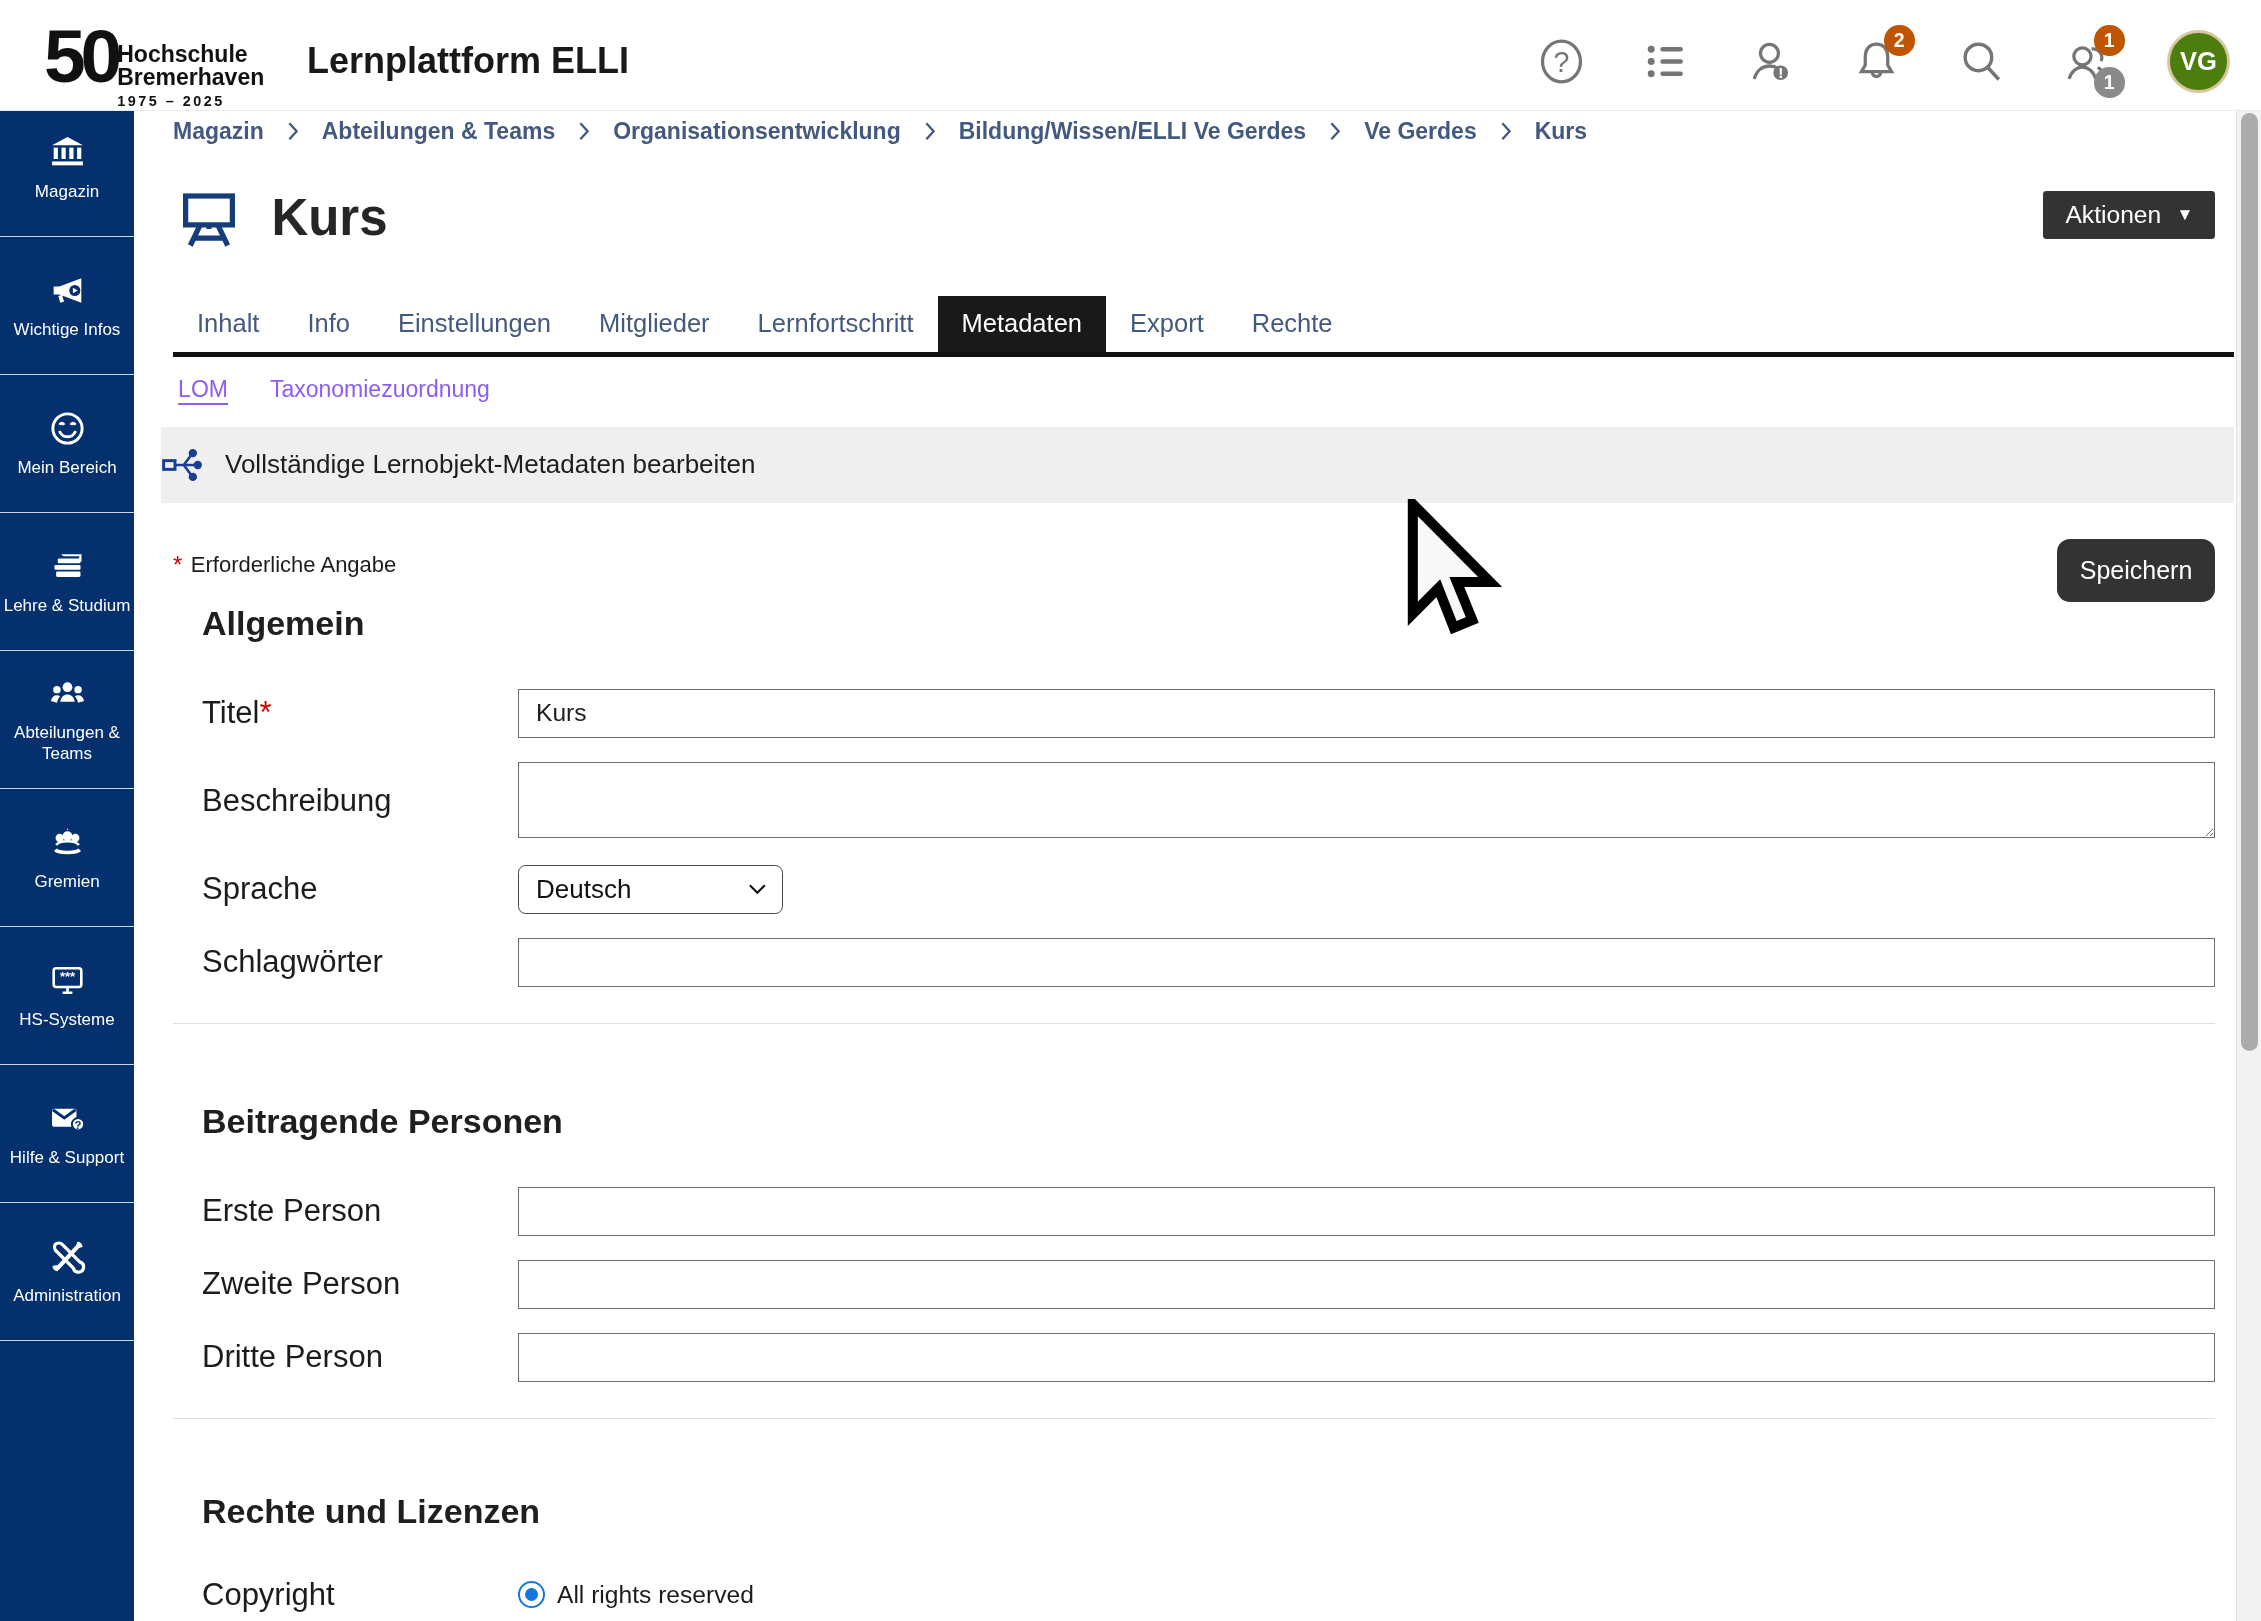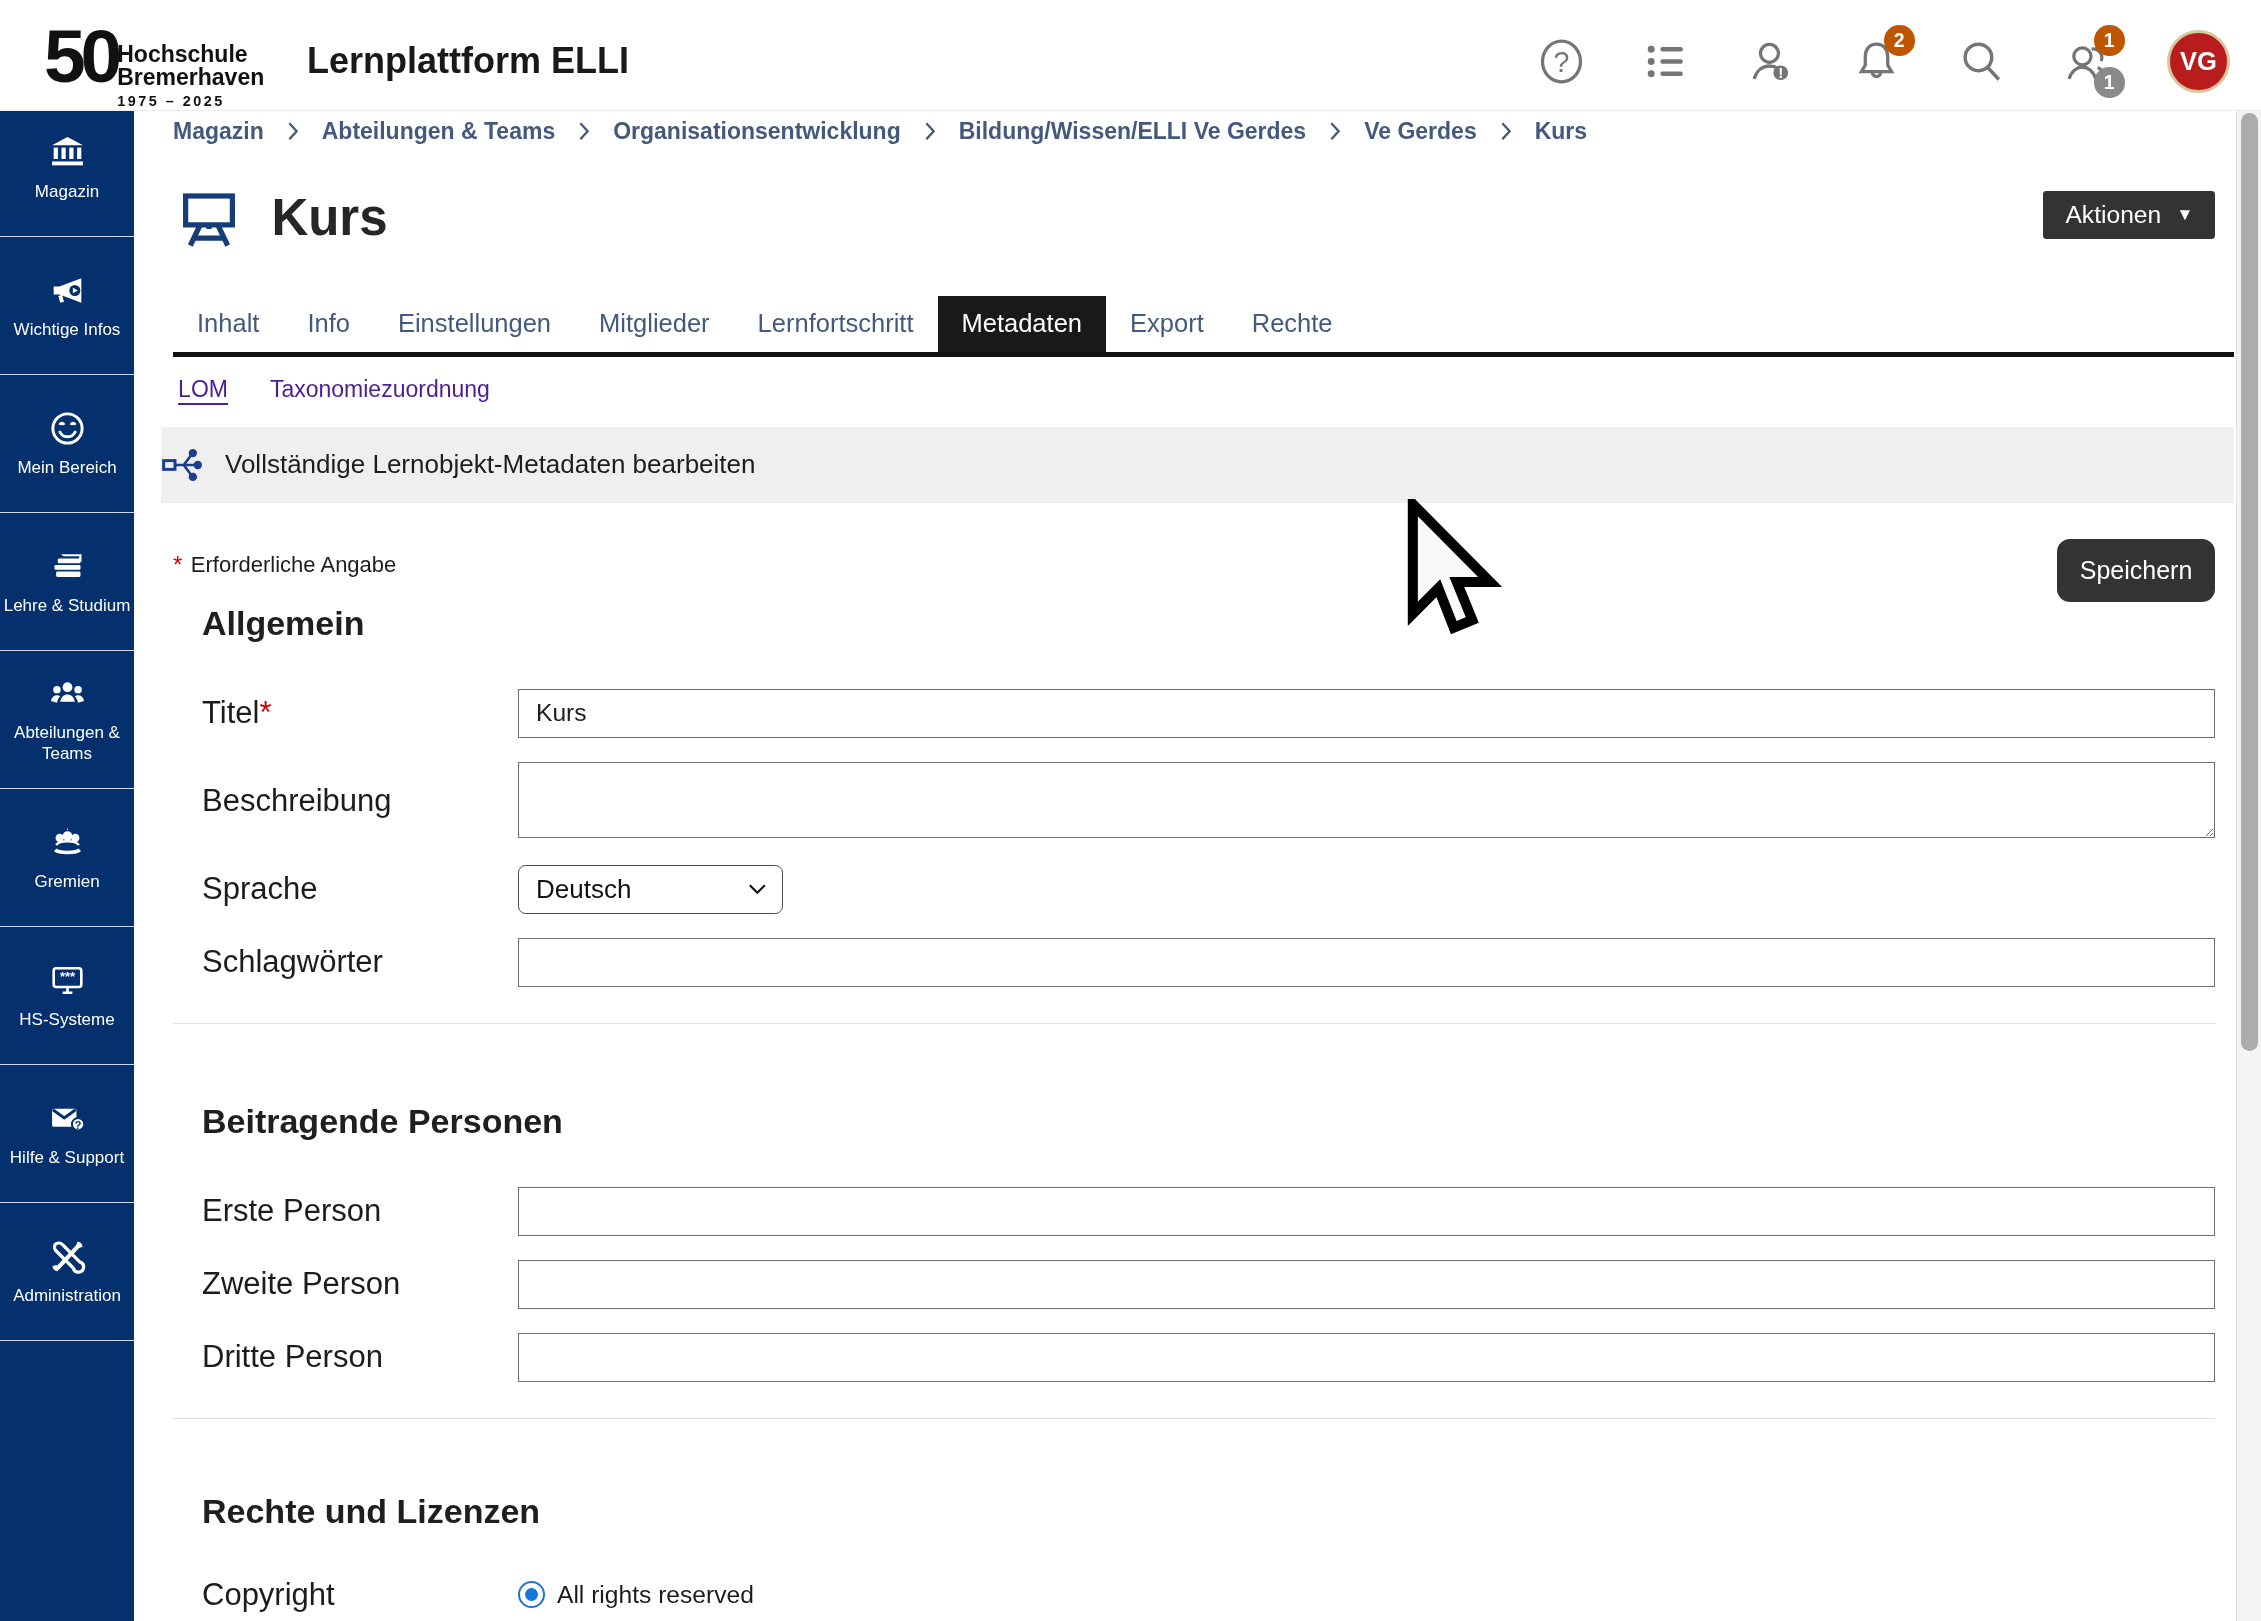--- a/index.html
+++ b/index.html
@@ -19,21 +19,21 @@
   .logo-years { font-size:14.4px; font-weight:600; color:#111; letter-spacing:2.5px; margin-top:3.4px; }
   .app-title { position:absolute; left:307px; top:28px; font-size:36px; font-weight:700; color:#191919; }
   .header-icons { position:absolute; right:31px; top:0; height:99px; display:flex; align-items:center; gap:56px; }
   .hicon { position:relative; width:49px; height:49px; color:#757575; cursor:pointer; }
   .badge { position:absolute; min-width:31px; height:31px; border-radius:15.3px; color:#fff; font-size:19.5px; font-weight:700;
            display:flex; align-items:center; justify-content:center; padding:0 5.1px; }
   .badge-orange { background:#C05500; }
   .badge-gray { background:#8A8A8A; }
   .badge-tr { top:-12px; right:-13.6px; }
   .badge-br { bottom:-12px; right:-13.6px; }
-  .avatar { width:63px; height:63px; border-radius:50%; background:#b91c1c; border:3.4px solid #D6C79E;
+  .avatar { width:63px; height:63px; border-radius:50%; background:#4d7c0f; border:3.4px solid #D6C79E;
             color:#fff; font-size:25.5px; font-weight:600; display:flex; align-items:center; justify-content:center; cursor:pointer; }
 
   
   .sidebar { position:absolute; left:0; top:99px; width:134px; height:1522px; background:#04306E; z-index:4; }
   .side-item { height:138px; display:flex; flex-direction:column; align-items:center; justify-content:center;
                border-bottom:1.7px solid #C9D6EA; cursor:pointer; padding:0 3.4px; }
   .side-item .sicon { color:#fff; margin-bottom:8.5px; }
   .side-label { color:#fff; font-size:17px; line-height:1.25; text-align:center; }
 
   
@@ -52,21 +52,21 @@
   .page-title { font-size:51px; font-weight:700; color:#262626; margin-left:29px; }
   .btn-dark { background:#333333; color:#fff; border:none; border-radius:3.4px; font-family:inherit; cursor:pointer; }
   .actions-btn { position:absolute; right:0; top:12px; font-size:24.6px; padding:10.2px 22px; display:flex; align-items:center; gap:15.3px; }
   .caret { font-size:17px; line-height:1; }
 
   .tabs { margin-top:39px; margin-right:-18.7px; display:flex; align-items:stretch; border-bottom:5.1px solid #111; }
   .tab { font-size:25.5px; color:#44597E; padding:13.6px 24px; cursor:pointer; white-space:nowrap; }
   .tab.active { background:#191919; color:#fff; }
 
   .subtabs { margin-top:18.7px; display:flex; gap:42px; padding-left:5.1px; }
-  .subtab { font-size:23px; color:#4c1d95; cursor:pointer; }
+  .subtab { font-size:23px; color:#8b5cf6; cursor:pointer; }
   .subtab.active { text-decoration:underline; text-underline-offset:6px; text-decoration-thickness:1.7px; }
 
   .banner { margin:24px -18.7px 0 -12px; height:76px; background:#EFEFEF; display:flex; align-items:center; justify-content:flex-start; gap:22px; cursor:pointer; }
   .banner-icon { color:#1C3E90; }
   .banner-text { font-size:26px; color:#1d1d1d; }
 
   .required-row { position:relative; margin-top:36px; height:53px; display:flex; align-items:center; }
   .req-star { color:#D40000; font-size:24px; margin-right:8.5px; }
   .req-hint { font-size:22px; color:#1d1d1d; }
   .save-btn { position:absolute; right:0; top:0; font-size:25px; padding:17px 23px; border-radius:13px; }

